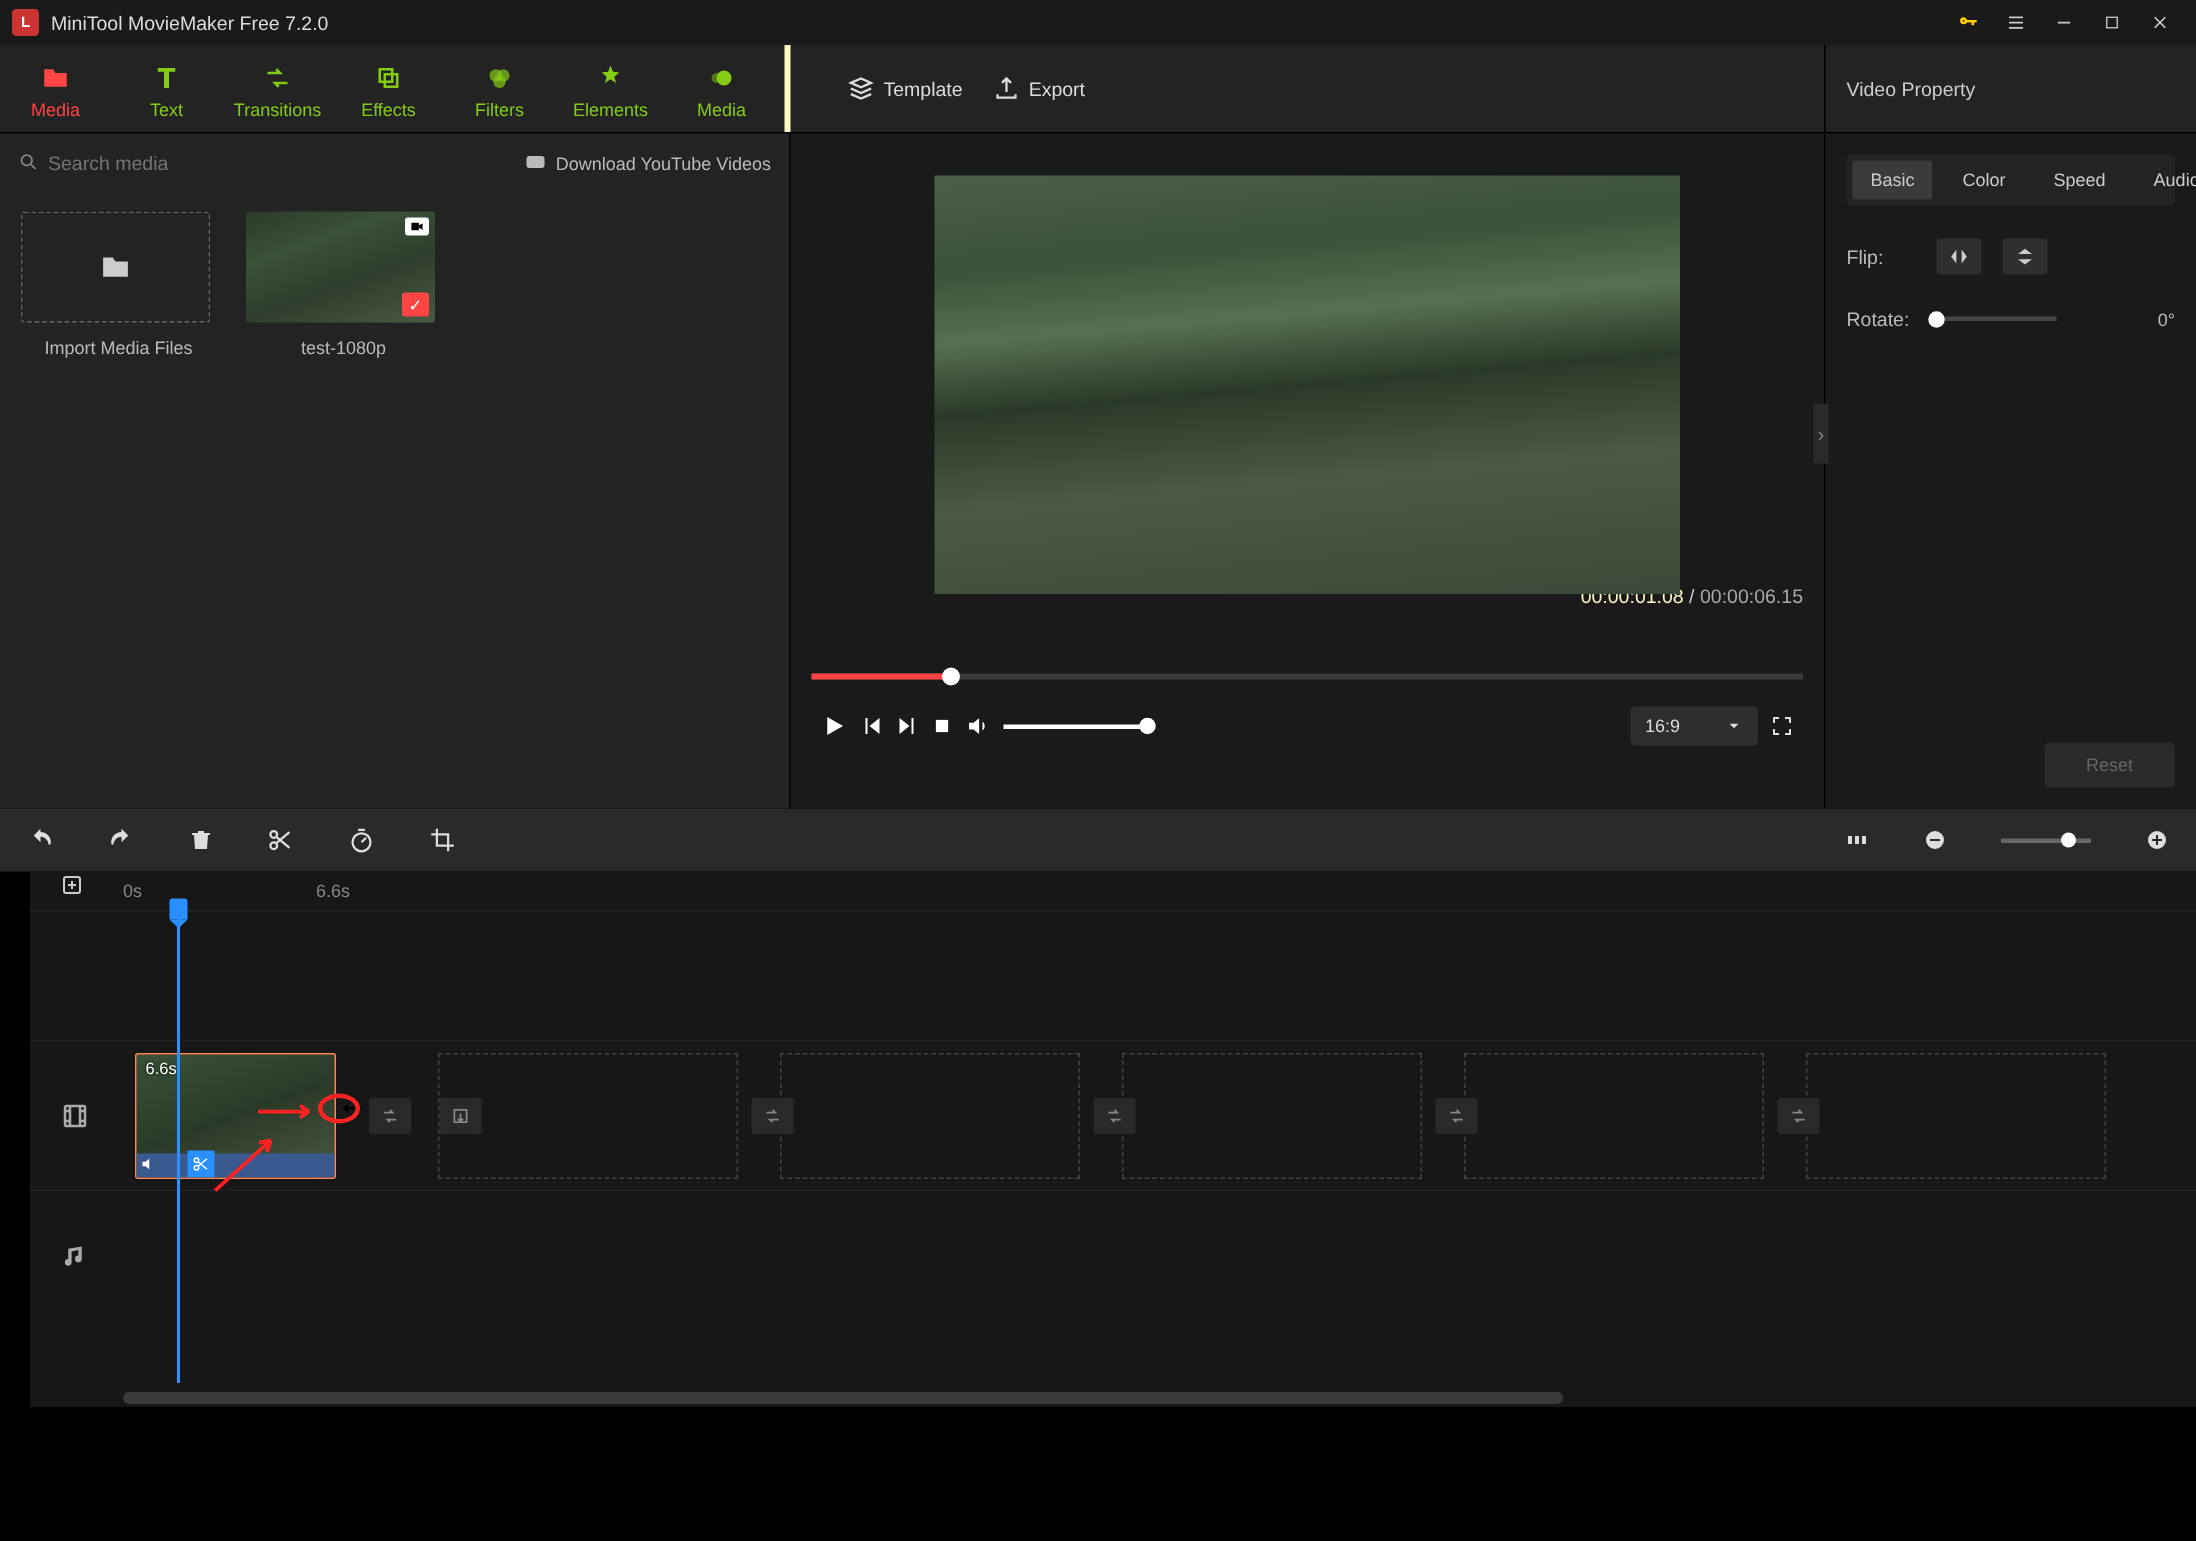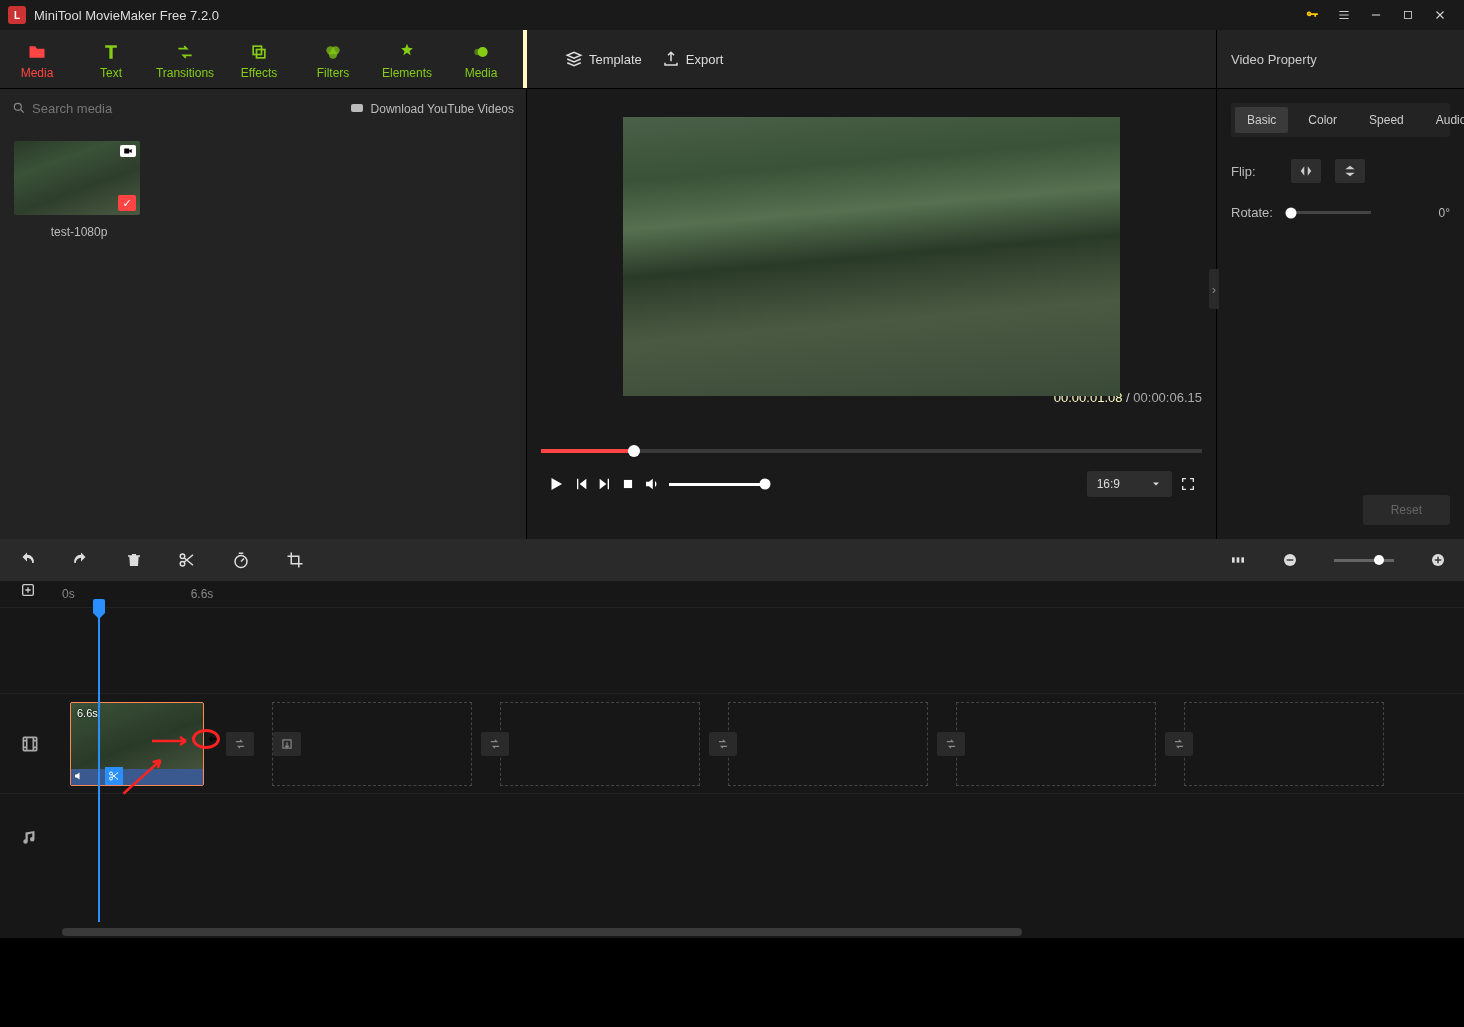--- a/index.html
+++ b/index.html
@@ -78,21 +78,21 @@
 .reset-btn { position: absolute; bottom: 14px; right: 14px; background: #2a2a2a; color: #666; padding: 8px 28px; border-radius: 3px; font-size: 12px; cursor: pointer; }
 
 
 .tl-toolbar { height: 42px; background: #2a2a2a; display: flex; align-items: center; padding: 0 18px; gap: 36px; }
 .tl-toolbar .spacer { flex: 1; }
 .tl-toolbar .tl-btn { color: #ddd; cursor: pointer; display: flex; }
 .zoom-slider { width: 60px; height: 3px; background: #666; position: relative; }
 .zoom-slider .zk { position: absolute; left: 75%; top: 50%; transform: translate(-50%,-50%); width: 10px; height: 10px; background: #fff; border-radius: 50%; }
 
 
-.timeline { background: #171717; height: 357px; display: flex; flex-direction: column; position: relative; }
+.timeline { background: #171717; height: 357px; display: flex; flex-direction: column; position: relative; margin-left: 20px; }
 .tl-ruler { height: 26px; display: flex; align-items: center; padding-left: 62px; color: #888; font-size: 12px; gap: 116px; }
 .tl-tracks { flex: 1; position: relative; }
 .track-row { height: 86px; display: flex; align-items: center; border-top: 1px solid #222; }
 .track-head { width: 60px; display: flex; align-items: center; justify-content: center; color: #aaa; }
 .track-body { flex: 1; position: relative; height: 100%; display:flex; align-items:center; }
 .playhead { position: absolute; left: 98px; top: 0; bottom: 0; width: 2px; background: #2a8fff; z-index: 5; }
 .playhead .ph-head { position: absolute; top: -8px; left: 50%; transform: translateX(-50%); width: 12px; height: 14px; background: #2a8fff; border-radius: 2px 2px 0 0; }
 .playhead .ph-head::after { content:''; position:absolute; bottom:-6px; left:0; border-left:6px solid transparent; border-right:6px solid transparent; border-top:6px solid #2a8fff; }
 .clip { position: absolute; left: 10px; width: 134px; height: 84px; border: 1.5px solid #ff8855; border-radius: 2px; overflow: hidden; background: linear-gradient(160deg,#3a5238,#2a3a28,#4a5a42); cursor: pointer; }
 .clip .dur { position: absolute; top: 4px; left: 6px; color: #fff; font-size: 11px; text-shadow: 0 0 3px #000; }
@@ -235,20 +235,28 @@
         <input placeholder="Search media" style="">
         <div class="dl">
             <svg width="16" height="16" viewBox="0 0 24 24" fill="currentColor">
               <rect x="3" y="6" width="18" height="12" rx="3"></rect>
             </svg>
             <span>Download YouTube Videos</span>
           </div>
       </div>
       <div class="media-items">
         <div class="media-item">
+          <div class="thumb import">
+              <svg viewBox="0 0 24 24">
+                <path d="M3 5h7l2 3h9v11H3z"></path>
+              </svg>
+            </div>
+          <div class="lbl">Import Media Files</div>
+        </div>
+        <div class="media-item">
           <div class="thumb video">
             <div class="cam">
                 <svg width="12" height="10" viewBox="0 0 24 24" fill="#000">
                   <rect x="3" y="6" width="12" height="12" rx="1"></rect>
                   <path d="M15 10l6-3v10l-6-3z"></path>
                 </svg>
               </div>
             <div class="chk">✓</div>
           </div>
           <div class="lbl">test-1080p</div>

